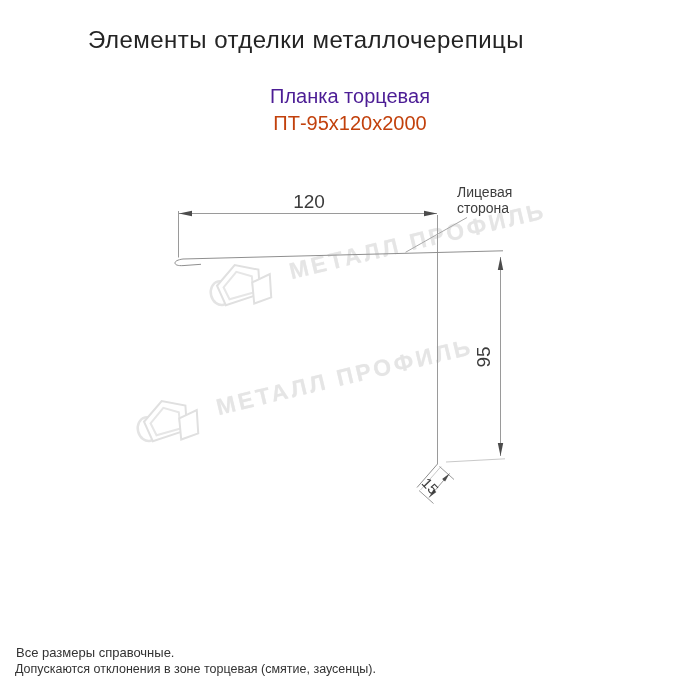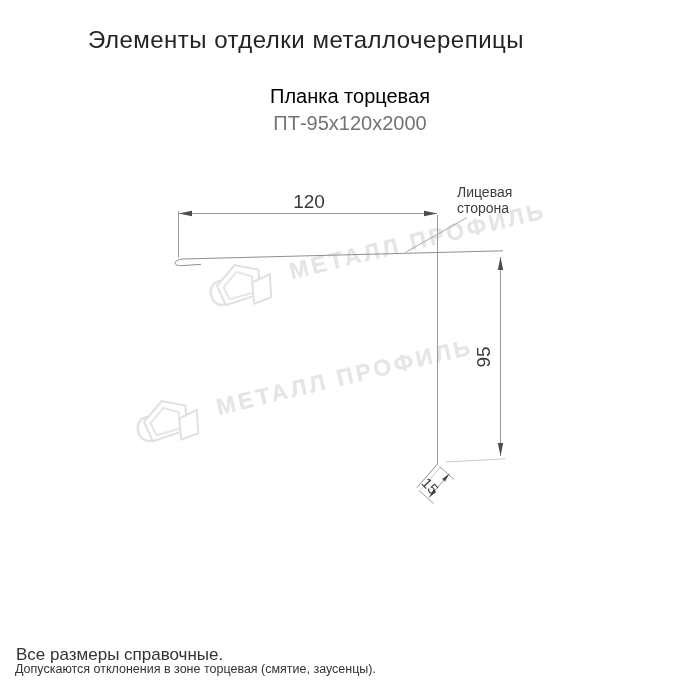--- a/index.html
+++ b/index.html
@@ -8,31 +8,31 @@
     background:#ffffff;
     font-family:"Liberation Sans", sans-serif;
   }
   .abs{position:absolute;}
   .page-title{
     top:26px;left:0;width:612px;text-align:center;
     font-size:24px;color:#242424;letter-spacing:.5px;
   }
   .product-name{
     top:85px;left:0;width:700px;text-align:center;
-    font-size:20px;color:#000000;
+    font-size:20px;color:#4c1d95;
   }
   .product-code{
     top:112px;left:0;width:700px;text-align:center;
-    font-size:20px;color:#737373;
+    font-size:20px;color:#c2410c;
   }
   .face-side-label{
     top:184px;left:457px;width:80px;
     font-size:14px;line-height:16px;color:#3e3e3e;
   }
-  .footnote1{top:645px;left:16px;font-size:17px;color:#333;}
+  .footnote1{top:645px;left:16px;font-size:13px;color:#333;}
   .footnote2{top:662px;left:15px;font-size:12.5px;color:#333;}
 
   .watermark{
     display:flex;align-items:center;gap:8px;
     transform-origin:0 50%;
     pointer-events:none;
   }
   .wm-1{left:208px;top:262px;transform:rotate(-13.5deg);}
   .wm-2{left:135px;top:398px;transform:rotate(-13.5deg);}
   .wm-text{

